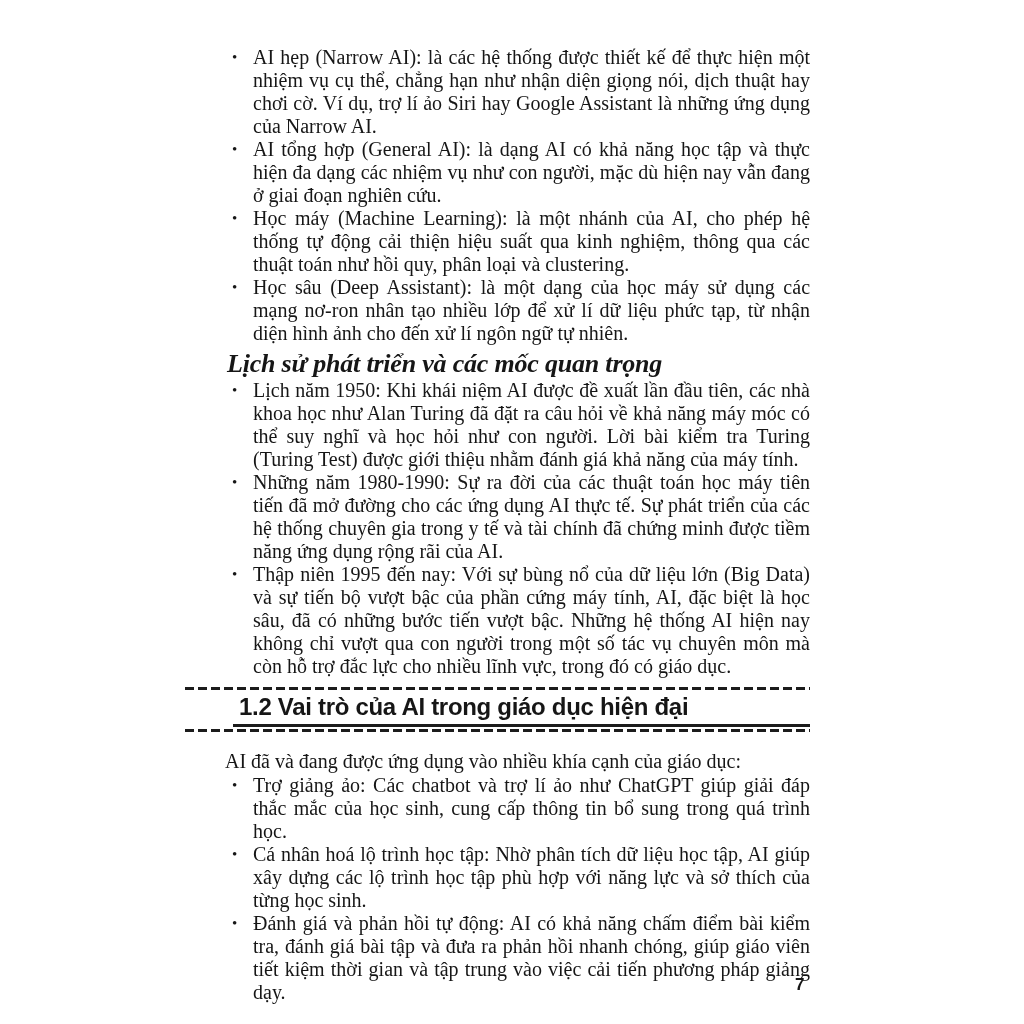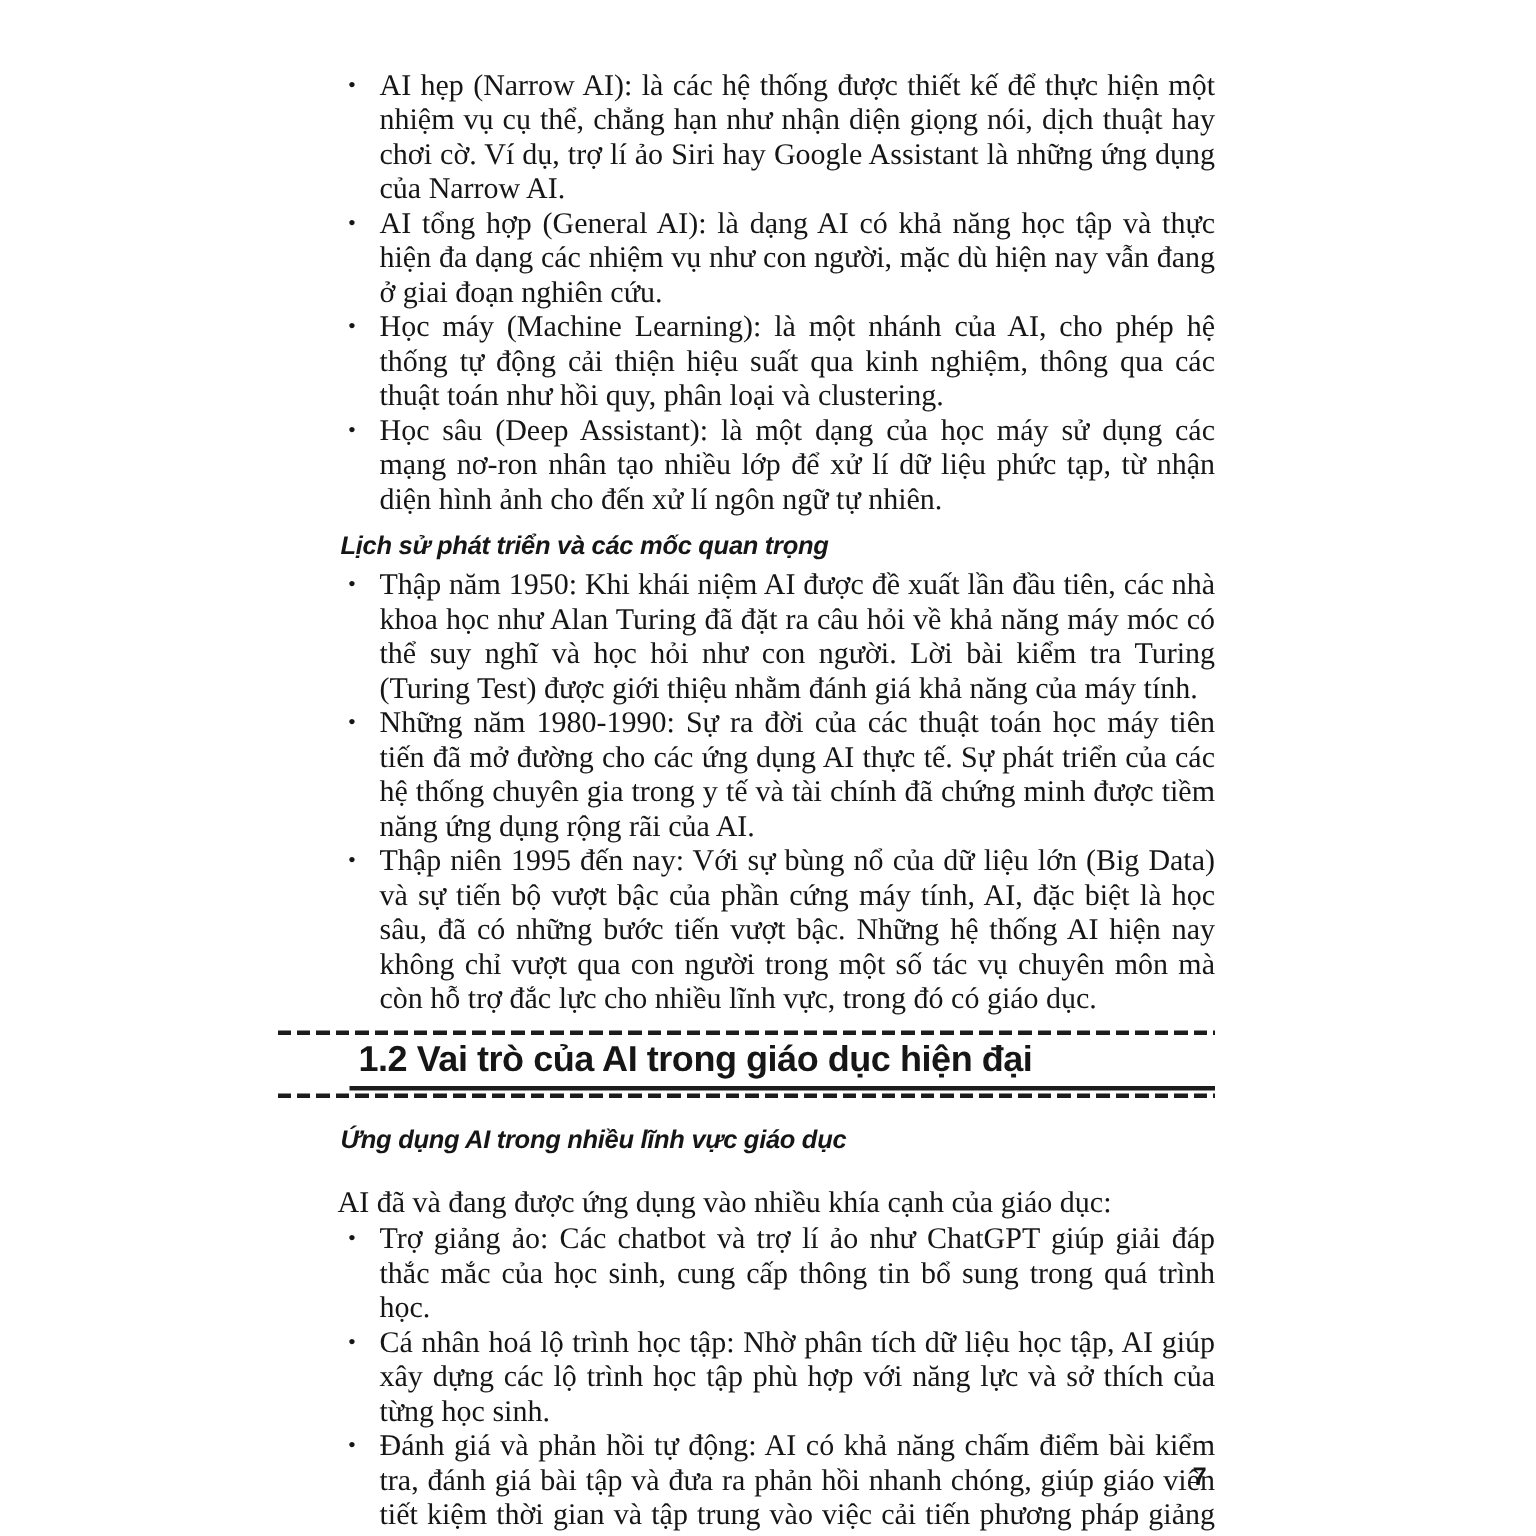--- a/index.html
+++ b/index.html
@@ -22,23 +22,23 @@
   li.bullet{display:flex;}
   .marker{
     flex:0 0 28px;width:28px;
     padding-left:7px;box-sizing:border-box;
     font-size:15px;line-height:23px;
     color:#161616;
   }
   .btext{flex:1;text-align:justify;}
   .lbl{font-weight:normal;}
   .subhead{
-    font-family:Liberation Sans, sans-serif;
+    font-family:Liberation Serif, serif;
     font-weight:bold;font-style:italic;
-    font-size:17px;line-height:27px;
+    font-size:26px;line-height:27px;
     letter-spacing:-0.2px;
     margin:5px 0 2px 2px;
   }
   .sec-block{
     margin:9px 0 14px -40px;
     width:625px;
   }
   .dash{
     height:3px;
     background:repeating-linear-gradient(to right,#1c1c1c 0 9px,transparent 9px 13px);
@@ -101,21 +101,21 @@
         </div>
       </li>
     </ul>
 
     <div class="subhead">Lịch sử phát triển và các mốc quan trọng</div>
 
     <ul class="bullets">
       <li class="bullet">
         <span class="marker">•</span>
         <div class="btext">
-          <span class="lbl">Thập năm 1950:</span>
+          <span class="lbl">Lịch năm 1950:</span>
           <span>Khi khái niệm AI được đề xuất lần đầu tiên, các nhà khoa học như Alan Turing đã đặt ra câu hỏi về khả năng máy móc có thể suy nghĩ và học hỏi như con người. Lời bài kiểm tra Turing (Turing Test) được giới thiệu nhằm đánh giá khả năng của máy tính.</span>
         </div>
       </li>
       <li class="bullet">
         <span class="marker">•</span>
         <div class="btext">
           <span class="lbl">Những năm 1980-1990:</span>
           <span>Sự ra đời của các thuật toán học máy tiên tiến đã mở đường cho các ứng dụng AI thực tế. Sự phát triển của các hệ thống chuyên gia trong y tế và tài chính đã chứng minh được tiềm năng ứng dụng rộng rãi của AI.</span>
         </div>
       </li>
@@ -127,21 +127,20 @@
         </div>
       </li>
     </ul>
 
     <div class="sec-block">
       <div class="dash above"></div>
       <div class="sec-title">1.2 Vai trò của AI trong giáo dục hiện đại</div>
       <div class="dash below"></div>
     </div>
 
-    <div class="subhead">Ứng dụng AI trong nhiều lĩnh vực giáo dục</div>
 
     <div class="intro-line">AI đã và đang được ứng dụng vào nhiều khía cạnh của giáo dục:</div>
 
     <ul class="bullets">
       <li class="bullet">
         <span class="marker">•</span>
         <div class="btext">
           <span class="lbl">Trợ giảng ảo:</span>
           <span>Các chatbot và trợ lí ảo như ChatGPT giúp giải đáp thắc mắc của học sinh, cung cấp thông tin bổ sung trong quá trình học.</span>
         </div>

